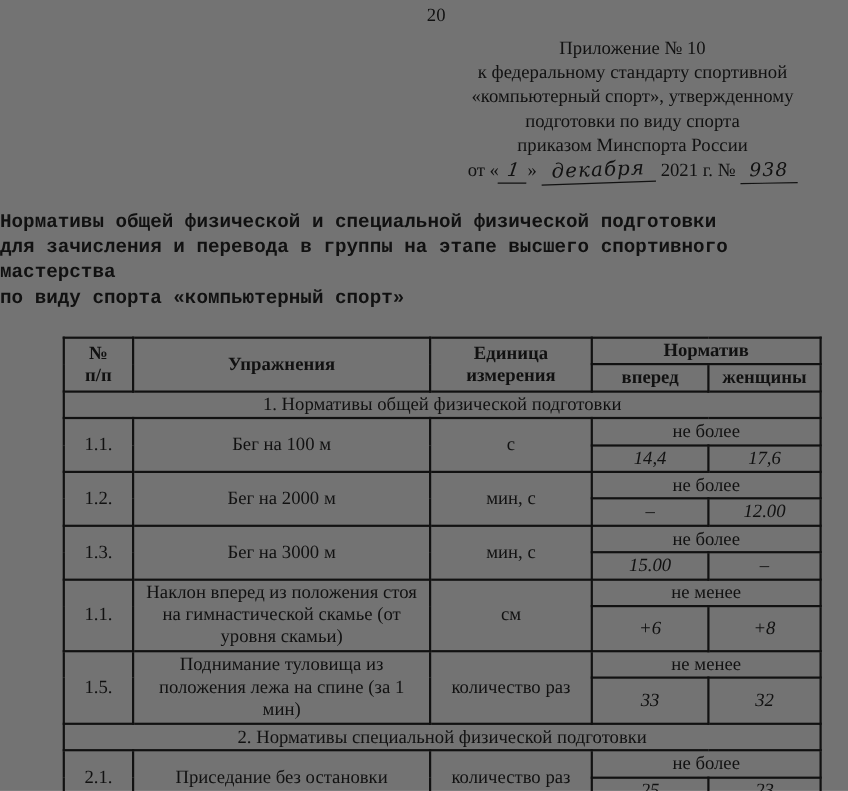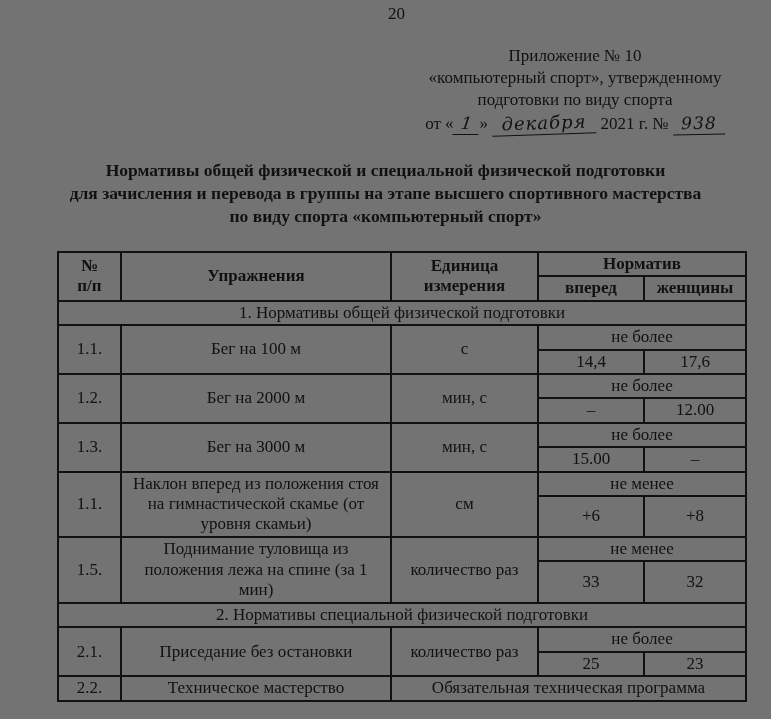--- a/index.html
+++ b/index.html
@@ -13,21 +13,21 @@
     color: #111111;
     overflow: hidden;
   }
   .page-number {
     padding-top: 4px;
     text-align: center;
     font-size: 17px;
     padding-left: 22px;
   }
   .appendix {
-    margin-top: 21px;
+    margin-top: 9px;
     margin-left: 404px;
     width: 342px;
     text-align: center;
     font-size: 17px;
     line-height: 22px;
   }
   .date-line {
     white-space: nowrap;
     margin-top: 1px;
   }
@@ -40,24 +40,24 @@
   }
   .blank-line {
     border-bottom: 1.5px solid #111;
     text-align: center;
   }
   .hw-day { min-width: 26px; transform: skewX(-8deg); }
   .hw-month { min-width: 104px; transform: rotate(-2deg); font-size: 18px; }
   .hw-number { min-width: 52px; transform: rotate(-1deg); font-size: 17px; }
   .doc-title {
     margin-top: 24px;
-    text-align: center;
     font-weight: bold;
     font-size: 17.5px;
     line-height: 23px;
+    font-family: Liberation Mono, monospace;
   }
   table.norms {
     margin: 23px auto 0 57px;
     width: 688px;
     border-collapse: collapse;
     font-size: 17px;
     table-layout: fixed;
   }
   table.norms td, table.norms th {
     border: 2px solid #111;
@@ -68,37 +68,39 @@
     font-weight: normal;
   }
   table.norms th { font-weight: bold; }
   col.c-num   { width: 63px;  }
   col.c-ex    { width: 270px; }
   col.c-unit  { width: 147px; }
   col.c-men   { width: 106px; }
   col.c-women { width: 102px; }
   td.section-title { height: 21px; padding: 0; }
   td.cond { height: 20px; padding: 0; }
-  tr.val-row td { height: 24px; }
+  tr.val-row td { height: 24px; font-style: italic; }
   tr.tall-a td.val { height: 40px; }
   tr.tall-b td.val { height: 42px; }
   td.exercise { padding: 1px 10px; }
   td.span-program { height: 24px; }
 </style>
 </head>
 <body>
 
 <div class="page">
 
   <div class="page-number">20</div>
 
   <div class="appendix">
     <div>Приложение № 10</div>
+    <div>к федеральному стандарту спортивной</div>
     <div>«компьютерный спорт», утвержденному</div>
     <div>подготовки по виду спорта</div>
+    <div>приказом Минспорта России</div>
     <div class="date-line">
       <span>от «</span><span class="hw hw-day blank-line">1</span><span>»</span>
       <span class="hw hw-month blank-line">декабря</span>
       <span>2021 г. №</span>
       <span class="hw hw-number blank-line">938</span>
     </div>
   </div>
 
   <div class="doc-title">
     <div>Нормативы общей физической и специальной физической подготовки</div>

